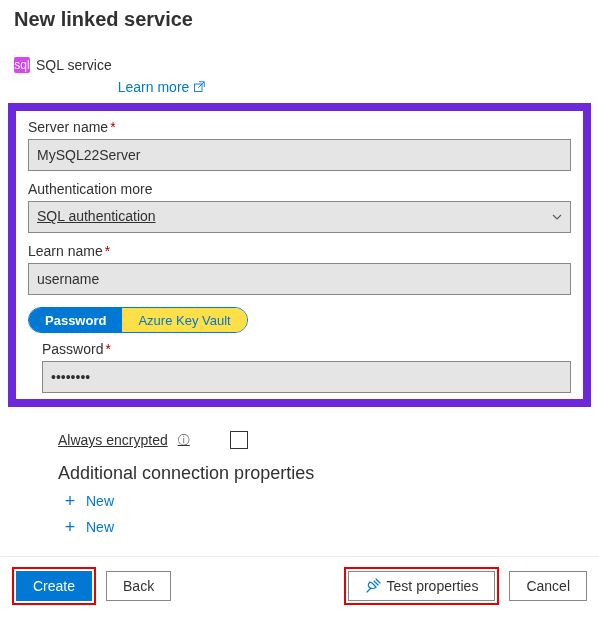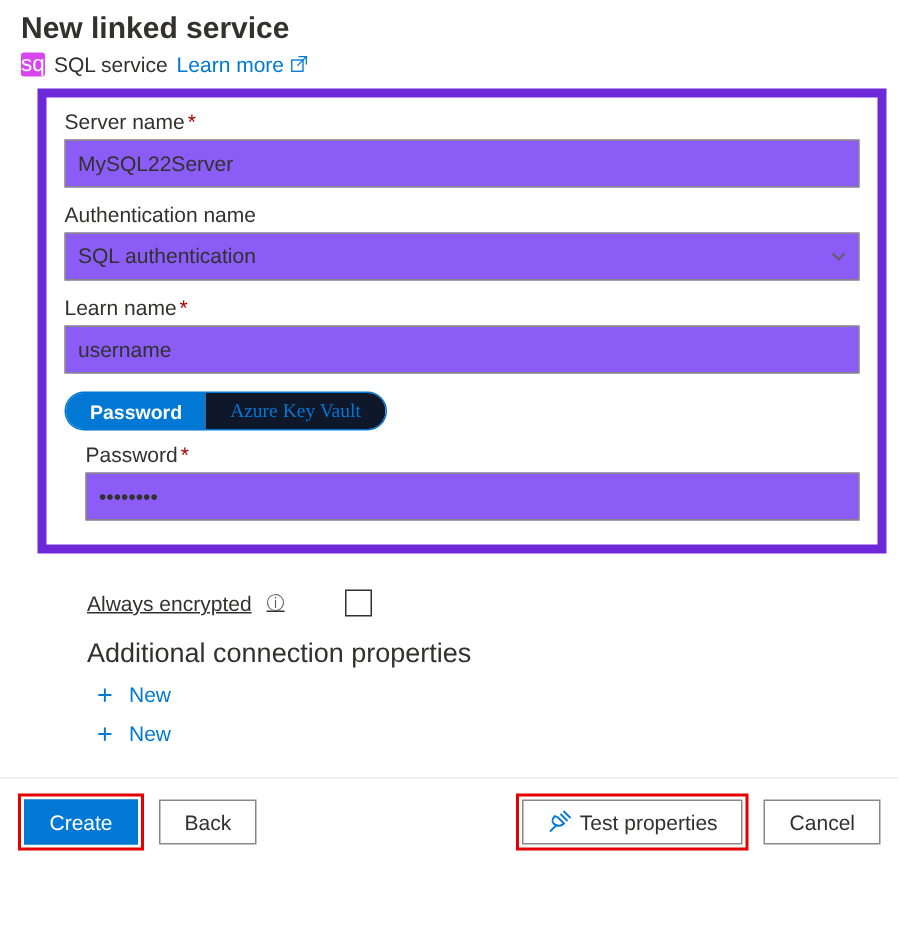--- a/index.html
+++ b/index.html
@@ -22,55 +22,56 @@
   .subhead {
     display: flex;
     align-items: center;
     gap: 6px;
     font-size: 14px;
   }
   .sql-icon {
     width: 16px; height: 16px;
     background: #d946ef;
     color: #fff;
-    font-size: 15px;
+    font-size: 12px;
     line-height: 16px;
     text-align: center;
     border-radius: 2px;
   }
   .subhead .svc { color: #323130; }
   .learn-more {
     color: #0078d4;
     text-decoration: none;
     display: inline-flex;
     align-items: center;
     gap: 4px;
+    margin-top: 44px;
   }
   .ext-icon { width: 12px; height: 12px; color: #0078d4; }
 
   .redbox {
-    border: 6px solid #6d28d9;
-    margin: 4px 8px 8px 25px;
-    padding: 8px 12px 16px 12px;
+    border: 8px solid #6d28d9;
+    margin: 4px 8px 8px 8px;
+    padding: 8px 12px 6px 12px;
   }
   .field { margin-top: 10px; }
   .field:first-child { margin-top: 0; }
   .label { font-size: 14px; color: #323130; margin-bottom: 4px; }
   .req { color: #a80000; margin-left: 2px; }
   .input, .select {
     width: 100%;
     border: 1px solid #8a8886;
-    background: #8b5cf6;
+    background: #e5e5e5;
     font-size: 14px;
     padding: 6px 8px;
     height: 32px;
     color: #323130;
     font-family: inherit;
   }
-  .select-wrap { position: relative; }
+  .select-wrap { position: relative; text-decoration: underline; }
   .chevron {
     position: absolute;
     right: 8px; top: 50%;
     transform: translateY(-50%);
     pointer-events: none;
     color: #605e5c;
   }
 
   .pill-group {
     display: inline-flex;
@@ -86,23 +87,22 @@
     cursor: pointer;
     display: flex;
     align-items: center;
   }
   .pill.active {
     background: #0078d4;
     color: #fff;
     font-weight: 600;
   }
   .pill.inactive {
-    background: #0f172a;
+    background: #fde047;
     color: #0078d4;
-    font-family: Liberation Serif, serif;
   }
 
   .sub-block {
     padding-left: 14px;
     margin-top: 8px;
   }
 
   .below { padding: 6px 20px 4px 58px; }
   .row-inline {
     display: flex;
@@ -195,21 +195,21 @@
 
     <div class="field">
       <div class="label">
         <span>Server name</span><span class="req">*</span>
       </div>
       <input class="input" type="text" value="MySQL22Server" style="">
     </div>
 
 
     <div class="field">
-      <div class="label">Authentication name</div>
+      <div class="label">Authentication more</div>
       <div class="select-wrap">
         <div class="input" style="cursor:pointer;">SQL authentication</div>
         <svg class="chevron" width="12" height="12" viewBox="0 0 12 12">
           <path d="M2 4 L6 8 L10 4" fill="none" stroke="currentColor" stroke-width="1.2"></path>
         </svg>
       </div>
     </div>
 
     <div class="field">
       <div class="label">

